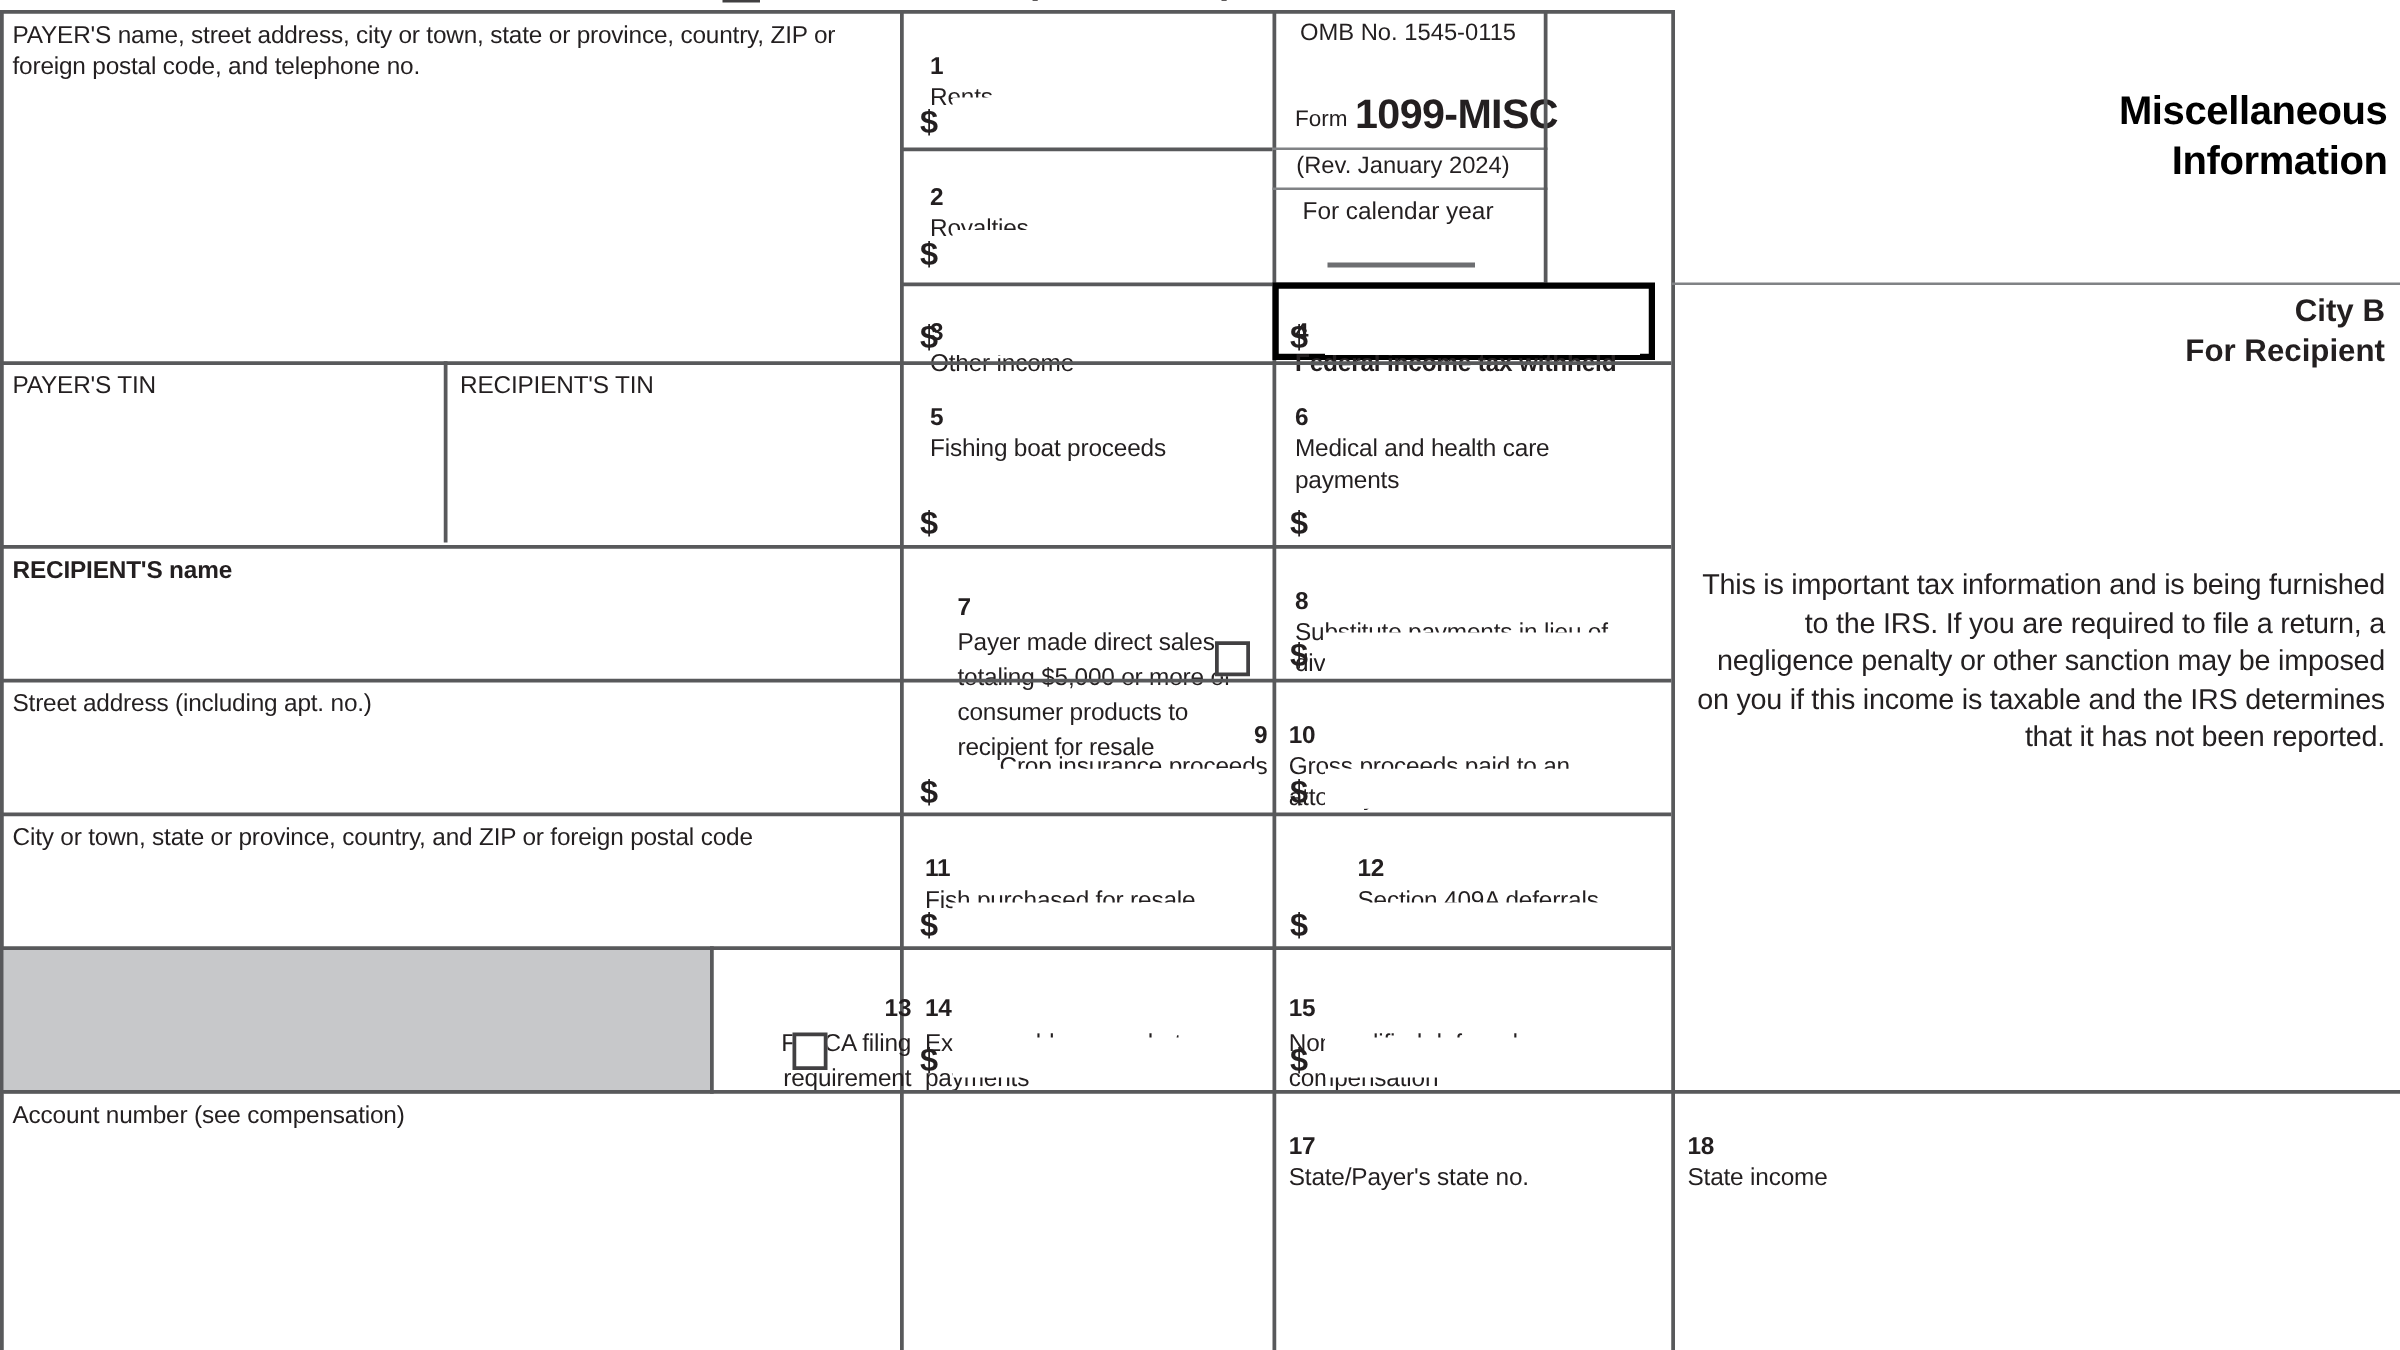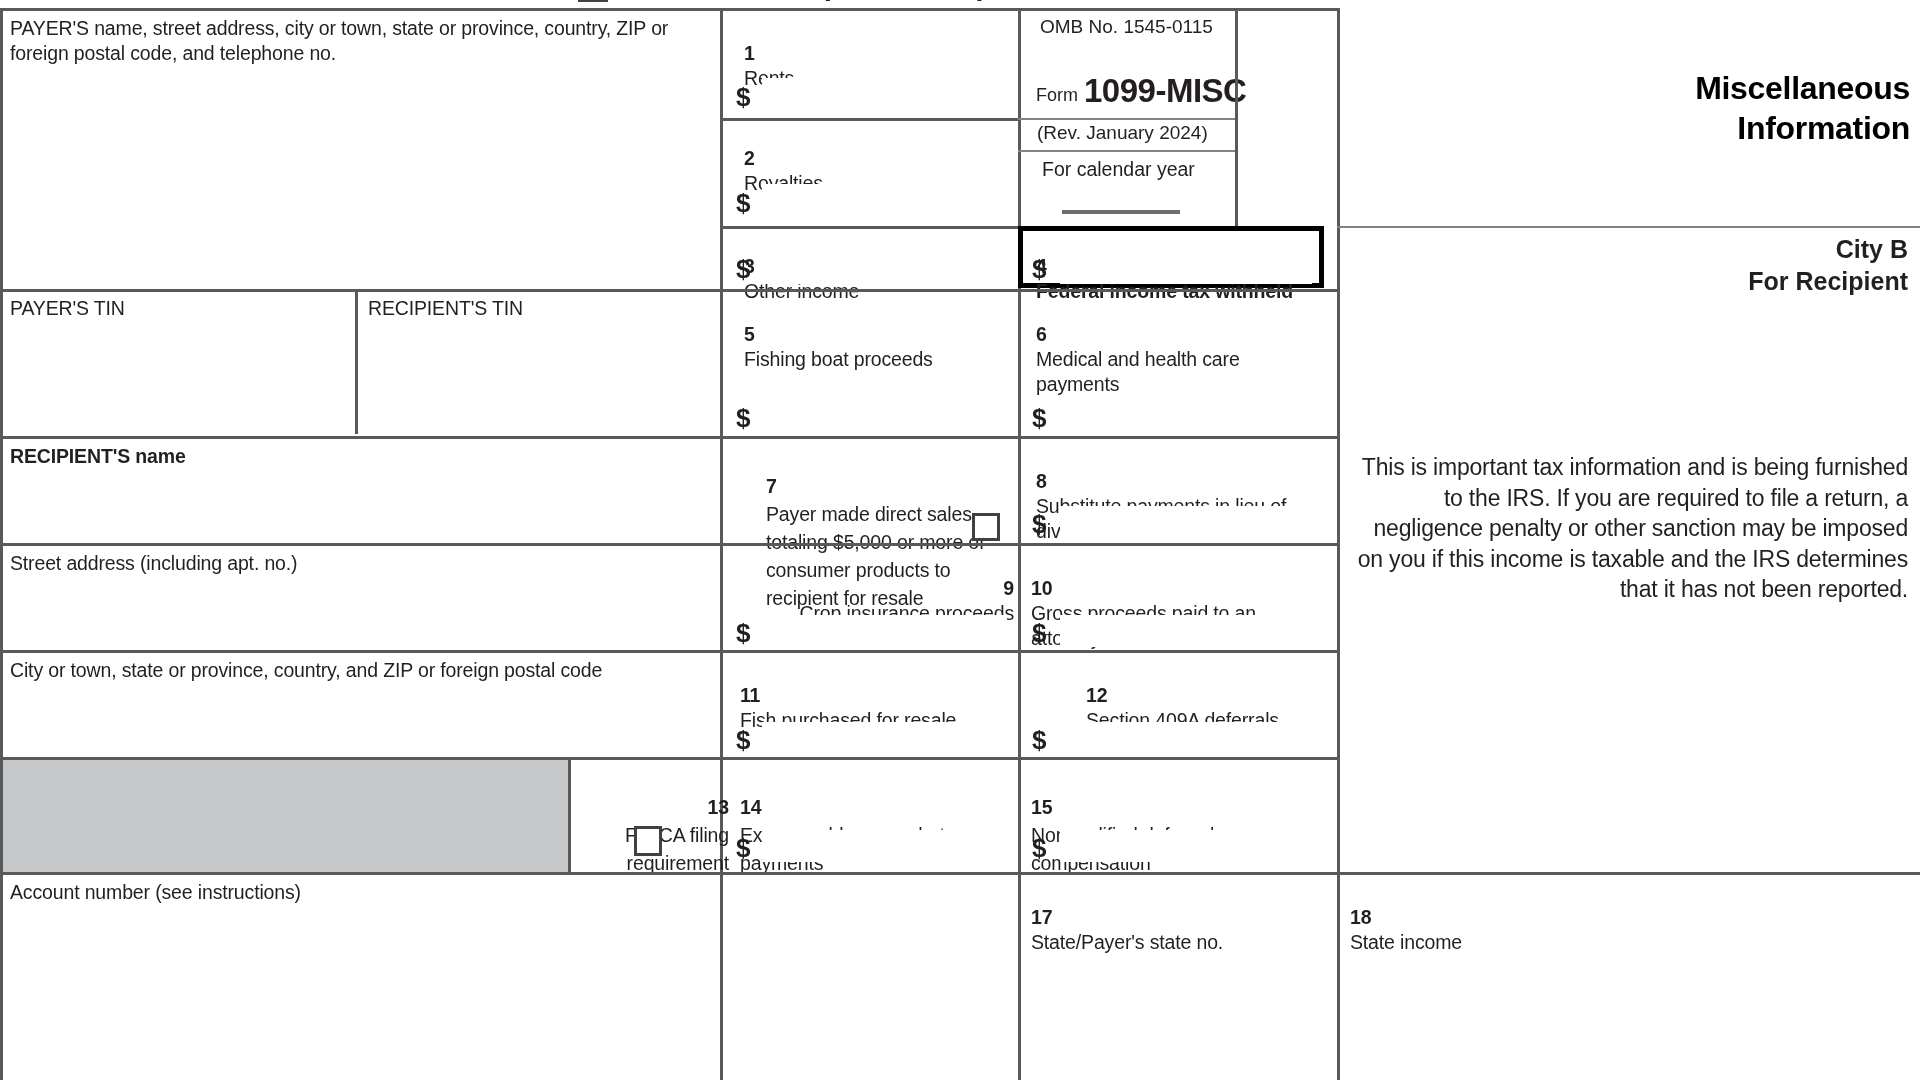--- a/index.html
+++ b/index.html
@@ -292,21 +292,21 @@
     <span class="num">15 </span>
     <span>Nonqualified deferred compensation</span>
   </div>
   <div class="dollar" style="left:1032px; top:835px;">$</div>
   <div class="cell" style="left:1060px; top:830px; width:252px; height:32px;"></div>
 
   <div class="recip-note" style="left:1350px; top:452px; width:558px;">This is important tax information and is being furnished to the IRS. If you are required to file a return, a negligence penalty or other sanction may be imposed on you if this income is taxable and the IRS determines that it has not been reported.</div>
 
   <div class="hline" style="left:0px; top:872px; width:1920px;"></div>
 
-  <div class="lbl" style="left:10px; top:880px;">Account number (see instructions)</div>
+  <div class="lbl" style="left:10px; top:880px;">Account number (see compensation)</div>
 
 
   <div class="lbl" style="left:1031px; top:880px; width:295px;">
     <span class="num">17 </span>
     <span>State/Payer's state no.</span>
   </div>
 
   <div class="lbl" style="left:1350px; top:880px; width:290px;">
     <span class="num">18 </span>
     <span>State income</span>

